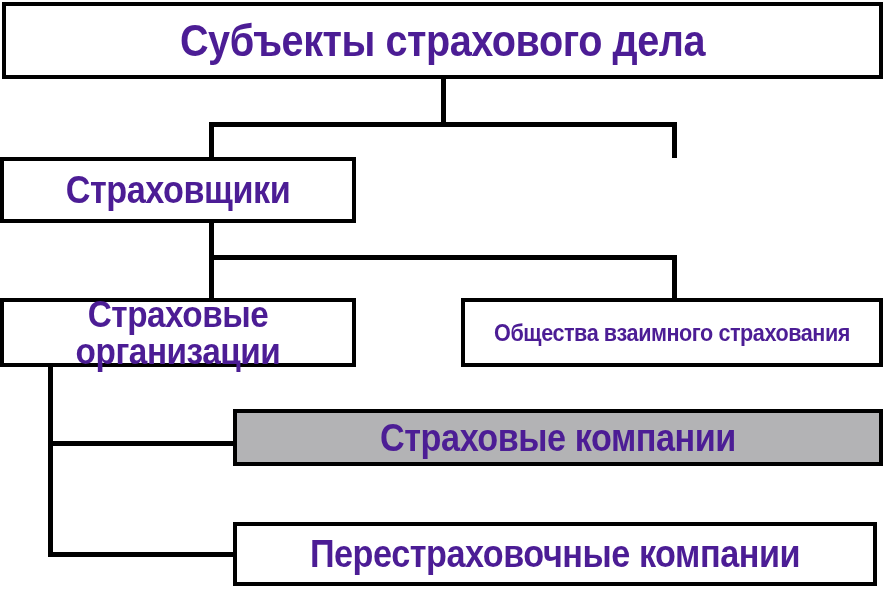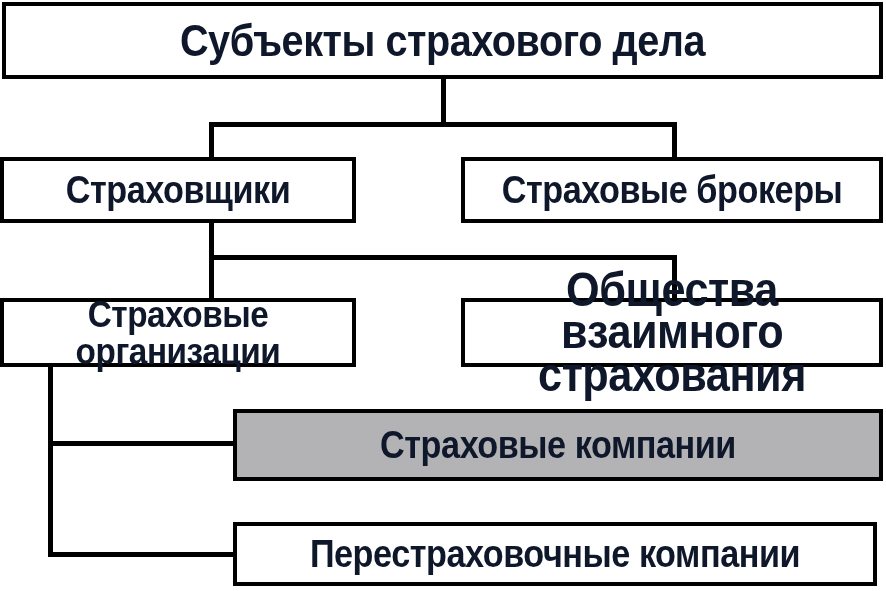--- a/index.html
+++ b/index.html
@@ -17,44 +17,44 @@
   }
   .box {
     position: absolute;
     box-sizing: border-box;
     background: #ffffff;
     border: 4px solid #000000;
     display: flex;
     align-items: center;
     justify-content: center;
     text-align: center;
-    color: #0f172a;
+    color: #4c1d95;
   }
   .label {
     display: block;
     width: 100%;
     font-weight: bold;
     transform: scaleX(0.9);
     transform-origin: center;
     letter-spacing: -0.5px;
     line-height: 1.0;
   }
   .line {
     position: absolute;
     background: #000000;
   }
 
   
   .node-root        { left: 2px;   top: 2px;   width: 881px; height: 77px; font-size: 44px; }
   .node-insurers    { left: 0px;   top: 157px; width: 356px; height: 66px; font-size: 38px; }
   .node-brokers     { left: 461px; top: 157px; width: 422px; height: 66px; font-size: 38px; }
   .node-orgs        { left: 0px;   top: 298px; width: 356px; height: 69px; font-size: 37px; }
-  .node-mutual      { left: 461px; top: 298px; width: 422px; height: 69px; font-size: 48px; }
+  .node-mutual      { left: 461px; top: 298px; width: 422px; height: 69px; font-size: 24px; }
   .node-mutual .label { line-height: 0.88; }
-  .node-companies   { left: 233px; top: 409px; width: 650px; height: 72px; font-size: 38px; }
+  .node-companies   { left: 233px; top: 409px; width: 650px; height: 57px; font-size: 38px; }
   .node-reinsurance { left: 233px; top: 522px; width: 644px; height: 64px; font-size: 38px; text-align: center; }
 
   
   .v-root      { left: 441px; top: 79px;  width: 5px;   height: 48px; }
   .h-top       { left: 209px; top: 122px; width: 468px; height: 5px;  }
   .v-top-left  { left: 209px; top: 122px; width: 5px;   height: 36px; }
   .v-top-right { left: 672px; top: 122px; width: 5px;   height: 36px; }
   .v-mid-left  { left: 209px; top: 221px; width: 5px;   height: 78px; }
   .h-mid       { left: 209px; top: 255px; width: 468px; height: 5px;  }
   .v-mid-right { left: 672px; top: 255px; width: 5px;   height: 44px; }
@@ -79,23 +79,20 @@
   <div class="line h-reinsur"></div>
 
   <div class="box node-root">
     <span class="label">Субъекты страхового дела</span>
   </div>
 
   <div class="box node-insurers">
     <span class="label">Страховщики</span>
   </div>
 
-  <div class="box node-brokers">
-    <span class="label">Страховые брокеры</span>
-  </div>
 
   <div class="box node-orgs">
     <span class="label">Страховые организации</span>
   </div>
 
   <div class="box node-mutual">
     <span class="label">Общества взаимного страхования</span>
   </div>
 
   <div class="box node-companies" style="background: rgb(179, 179, 181);">

